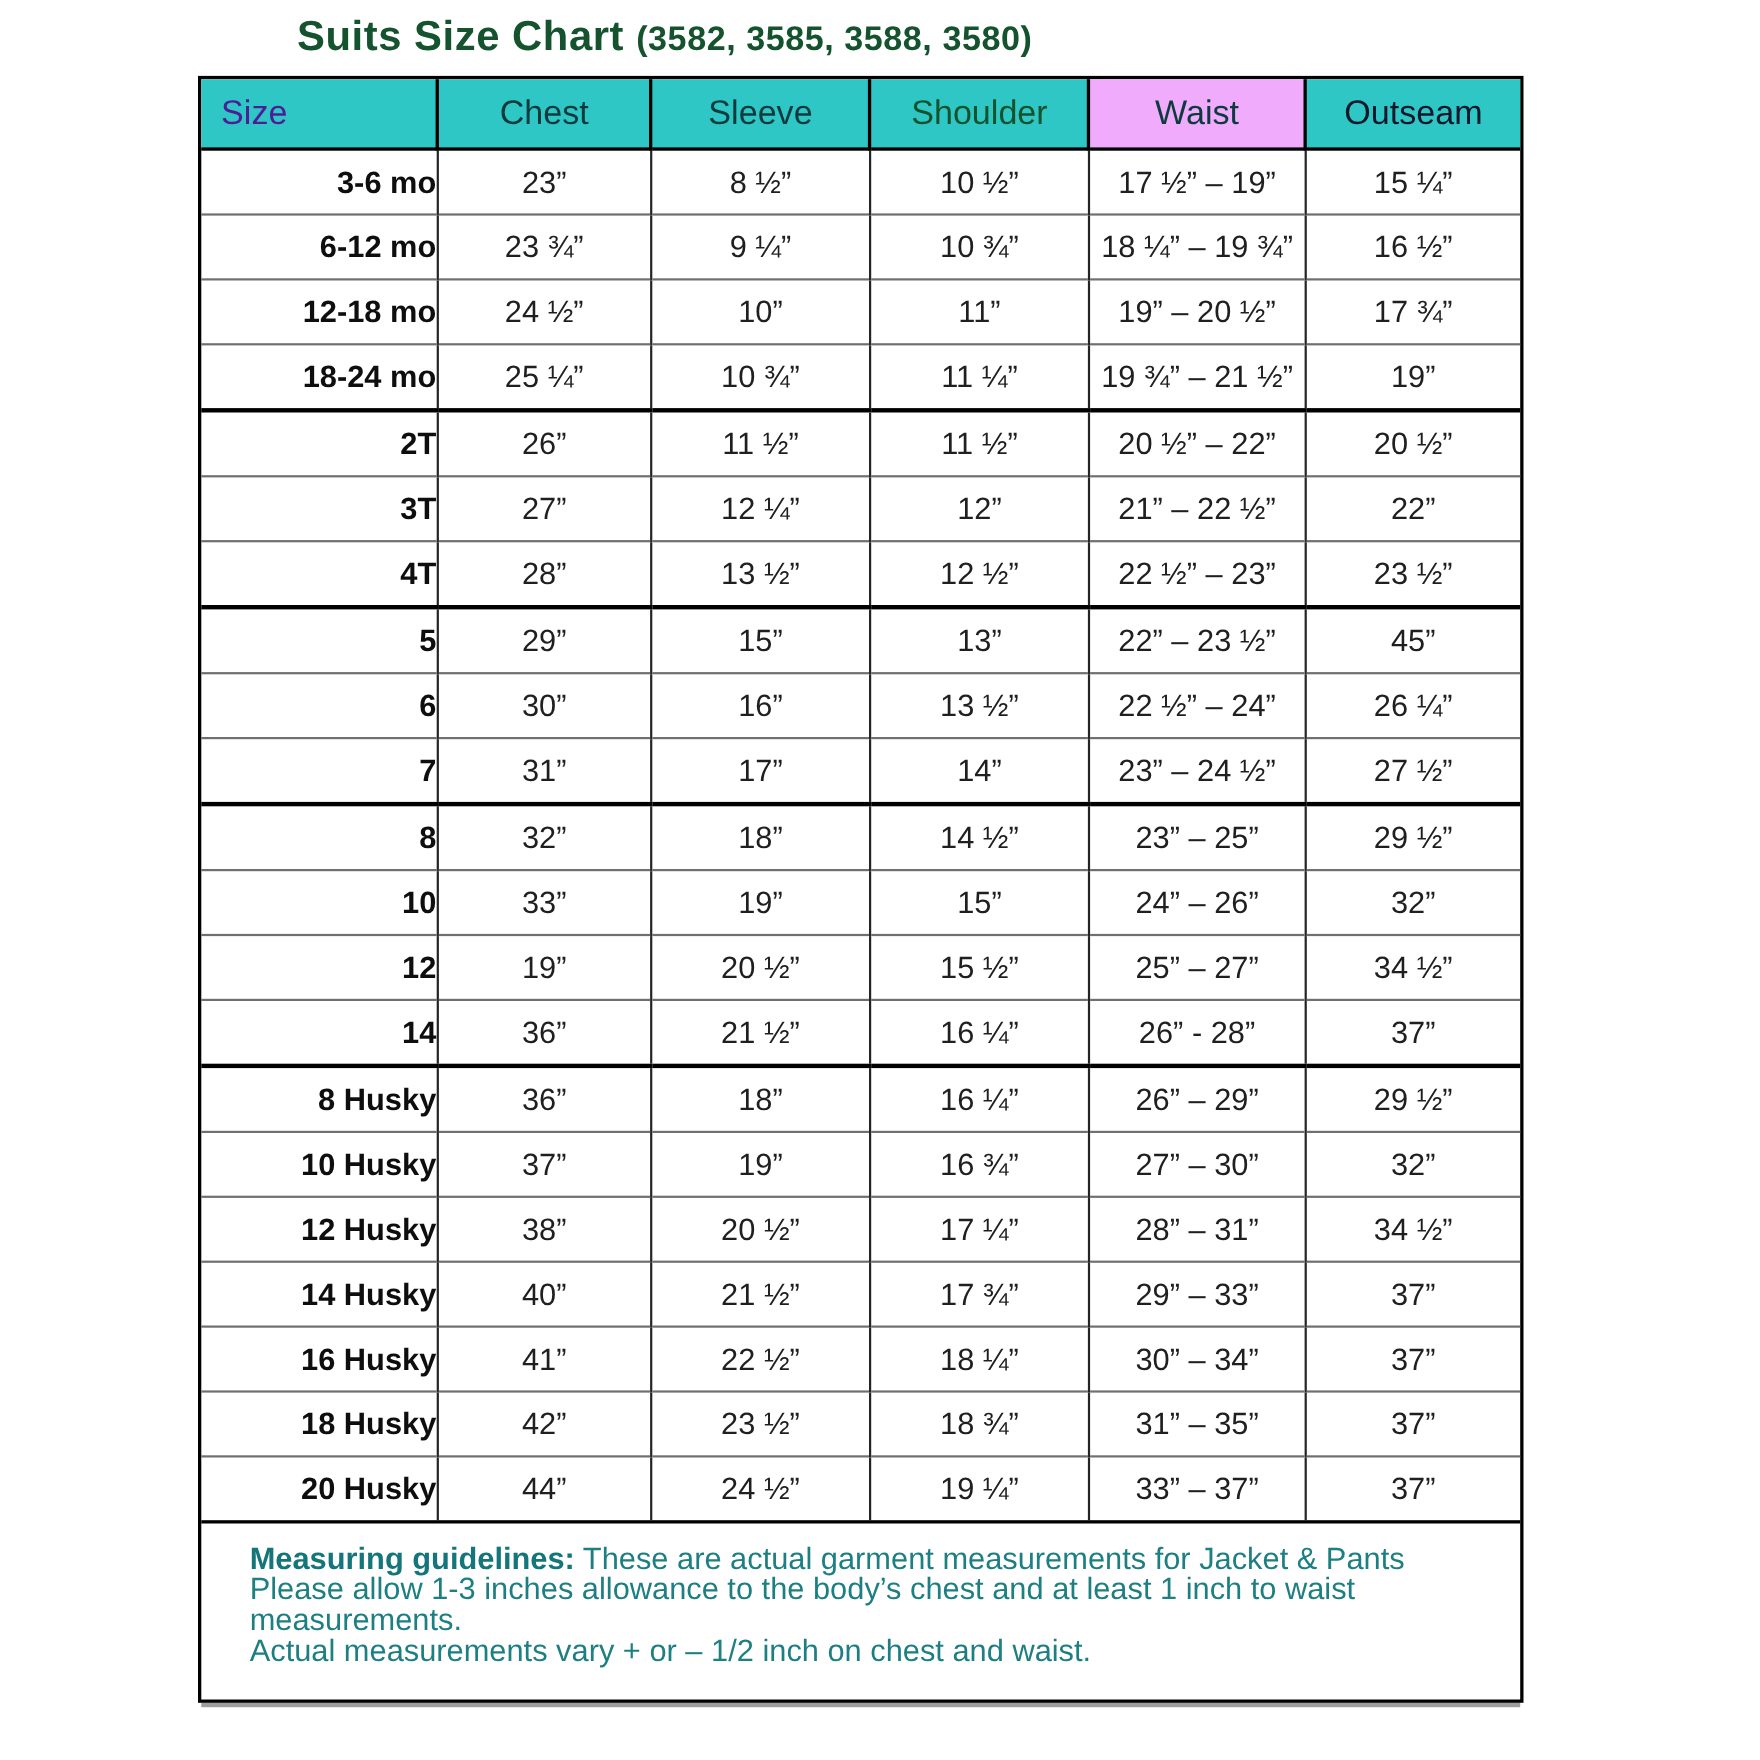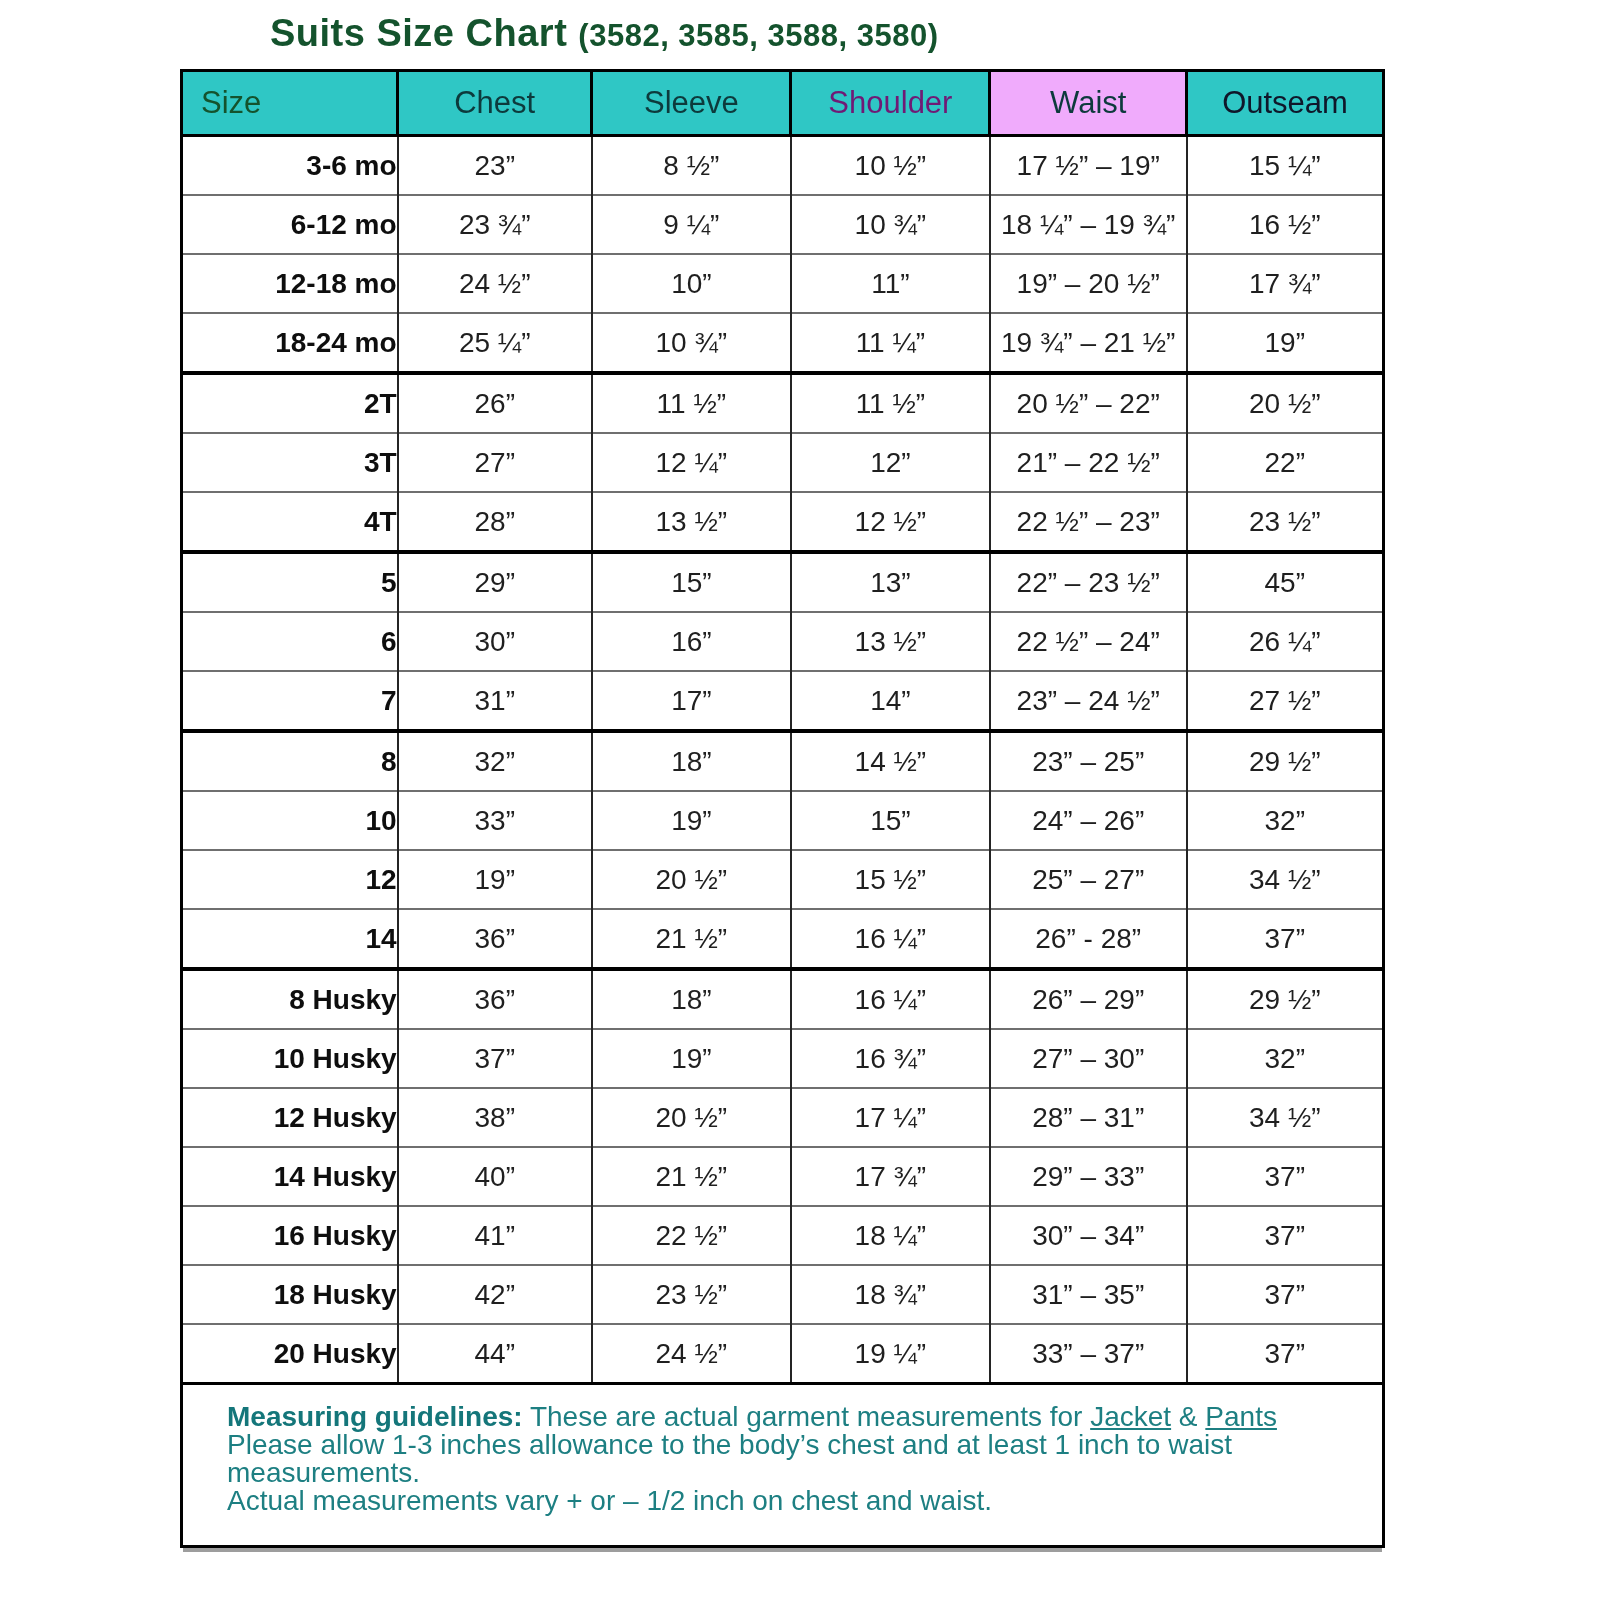--- a/index.html
+++ b/index.html
@@ -95,21 +95,20 @@
     margin-top: 8px;
   }
   .f-label {
     font-weight: bold;
   }
   .f-line2, .f-line3 {
     margin-left: 103px;
     margin-top: 17px;
   }
   .u {
-    text-decoration: underline;
   }
 </style>
 </head>
 <body>
 
 <div class="page">
 
   <h1 class="title"><span>Suits Size Chart</span> <span class="codes">(3582, 3585, 3588, 3580)</span></h1>
 
   <div class="chart-frame">
@@ -117,24 +116,24 @@
       <colgroup>
         <col style="width:17.9%">
         <col style="width:16.2%">
         <col style="width:16.6%">
         <col style="width:16.6%">
         <col style="width:16.4%">
         <col style="width:16.3%">
       </colgroup>
       <thead>
         <tr>
-          <th style="background: rgb(47, 199, 197); color: #14532d;">Size</th>
+          <th style="background: rgb(47, 199, 197); color: #4c1d95;">Size</th>
           <th style="background: rgb(47, 199, 197); color: rgb(13, 58, 60);">Chest</th>
           <th style="background: rgb(47, 199, 197); color: rgb(13, 58, 60);">Sleeve</th>
-          <th style="background: rgb(47, 199, 197); color: #701a75;">Shoulder</th>
+          <th style="background: rgb(47, 199, 197); color: #14532d;">Shoulder</th>
           <th style="background: #f0abfc; color: rgb(13, 58, 60);">Waist</th>
           <th style="background: rgb(47, 199, 197); color: #0f172a;">Outseam</th>
         </tr>
       </thead>
       <tbody>
           <tr>
             <td class="size-col">3-6 mo</td>
             <td>23”</td>
             <td>8 ½”</td>
             <td>10 ½”</td>

